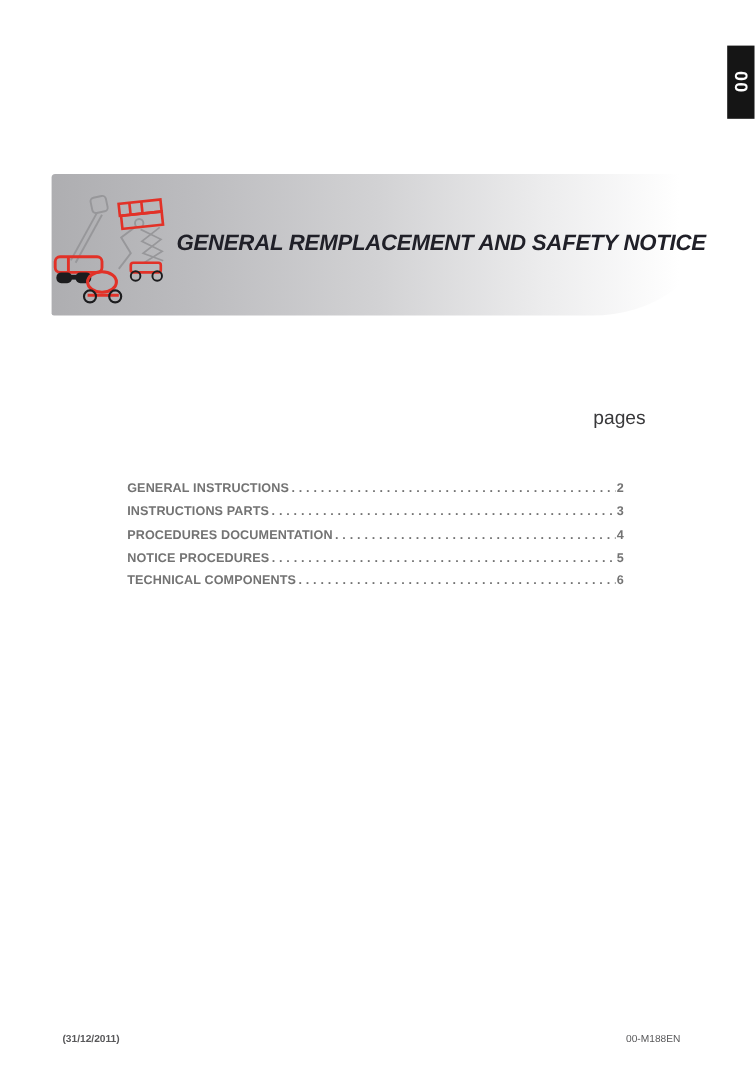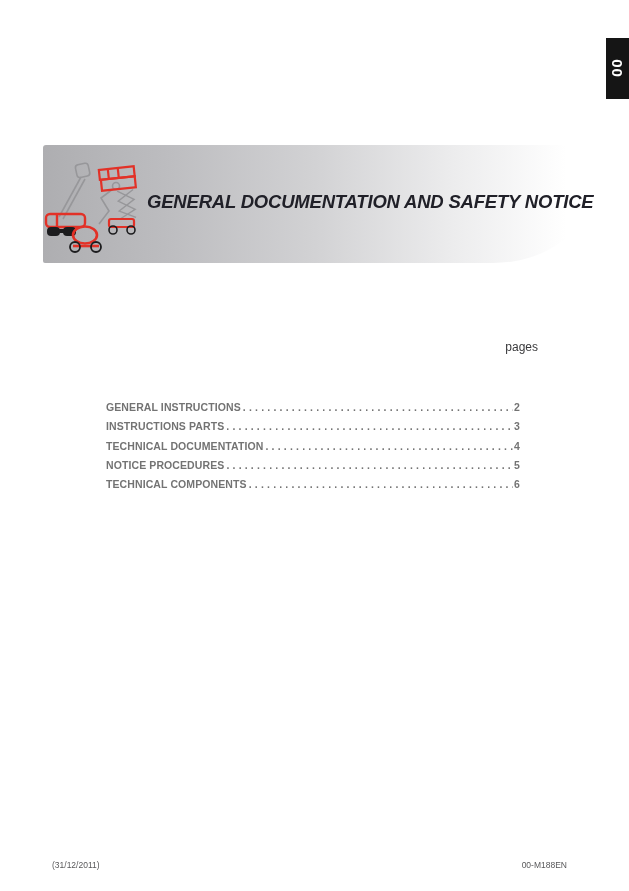--- a/index.html
+++ b/index.html
@@ -47,21 +47,21 @@
     letter-spacing: -0.2px;
     color: #202028;
     white-space: nowrap;
   }
   .banner-illustration { position: absolute; left: 0; top: 0; }
 
   
   .pages-label {
     position: absolute;
     top: 340px; right: 91px;
-    font-size: 12px;
+    font-size: 16px;
     color: #39393b;
     margin-left: 24px;
   }
 
   
   .toc {
     position: absolute;
     left: 106px; top: 401px;
     width: 414px;
     color: #737373;
@@ -84,21 +84,21 @@
   }
   .toc-page { white-space: nowrap; }
 
   
   .footer-date, .footer-ref {
     position: absolute;
     top: 860px;
     font-size: 8.5px;
     color: #58585a;
   }
-  .footer-date { left: 52px; }
+  .footer-date { left: 52px; font-weight: bold; }
   .footer-ref  { right: 62px; }
 </style>
 </head>
 <body>
 
 <div class="page">
 
   <div class="chapter-tab">
     <span class="chapter-tab-label">00</span>
   </div>
@@ -147,38 +147,38 @@
         </g>
       </g>
       <g stroke="#e23127" fill="none" stroke-width="2.2">
         <rect x="66" y="74" width="25" height="8" rx="2"></rect>
       </g>
       <g stroke="#1c1c1e" fill="none" stroke-width="1.6">
         <circle cx="70" cy="85" r="4"></circle>
         <circle cx="88" cy="85" r="4"></circle>
       </g>
     </svg>
-    <div class="banner-title">GENERAL DOCUMENTATION AND SAFETY NOTICE</div>
+    <div class="banner-title">GENERAL REMPLACEMENT AND SAFETY NOTICE</div>
   </div>
 
   <div class="pages-label">pages</div>
 
   <div class="toc">
     <div class="toc-row">
       <span class="toc-label">GENERAL INSTRUCTIONS</span>
       <span class="toc-dots">........................................................................................................................</span>
       <span class="toc-page">2</span>
     </div>
     <div class="toc-row">
       <span class="toc-label">INSTRUCTIONS PARTS</span>
       <span class="toc-dots">........................................................................................................................</span>
       <span class="toc-page">3</span>
     </div>
     <div class="toc-row">
-      <span class="toc-label">TECHNICAL DOCUMENTATION</span>
+      <span class="toc-label">PROCEDURES DOCUMENTATION</span>
       <span class="toc-dots">........................................................................................................................</span>
       <span class="toc-page">4</span>
     </div>
     <div class="toc-row">
       <span class="toc-label">NOTICE PROCEDURES</span>
       <span class="toc-dots">........................................................................................................................</span>
       <span class="toc-page">5</span>
     </div>
     <div class="toc-row">
       <span class="toc-label">TECHNICAL COMPONENTS</span>

